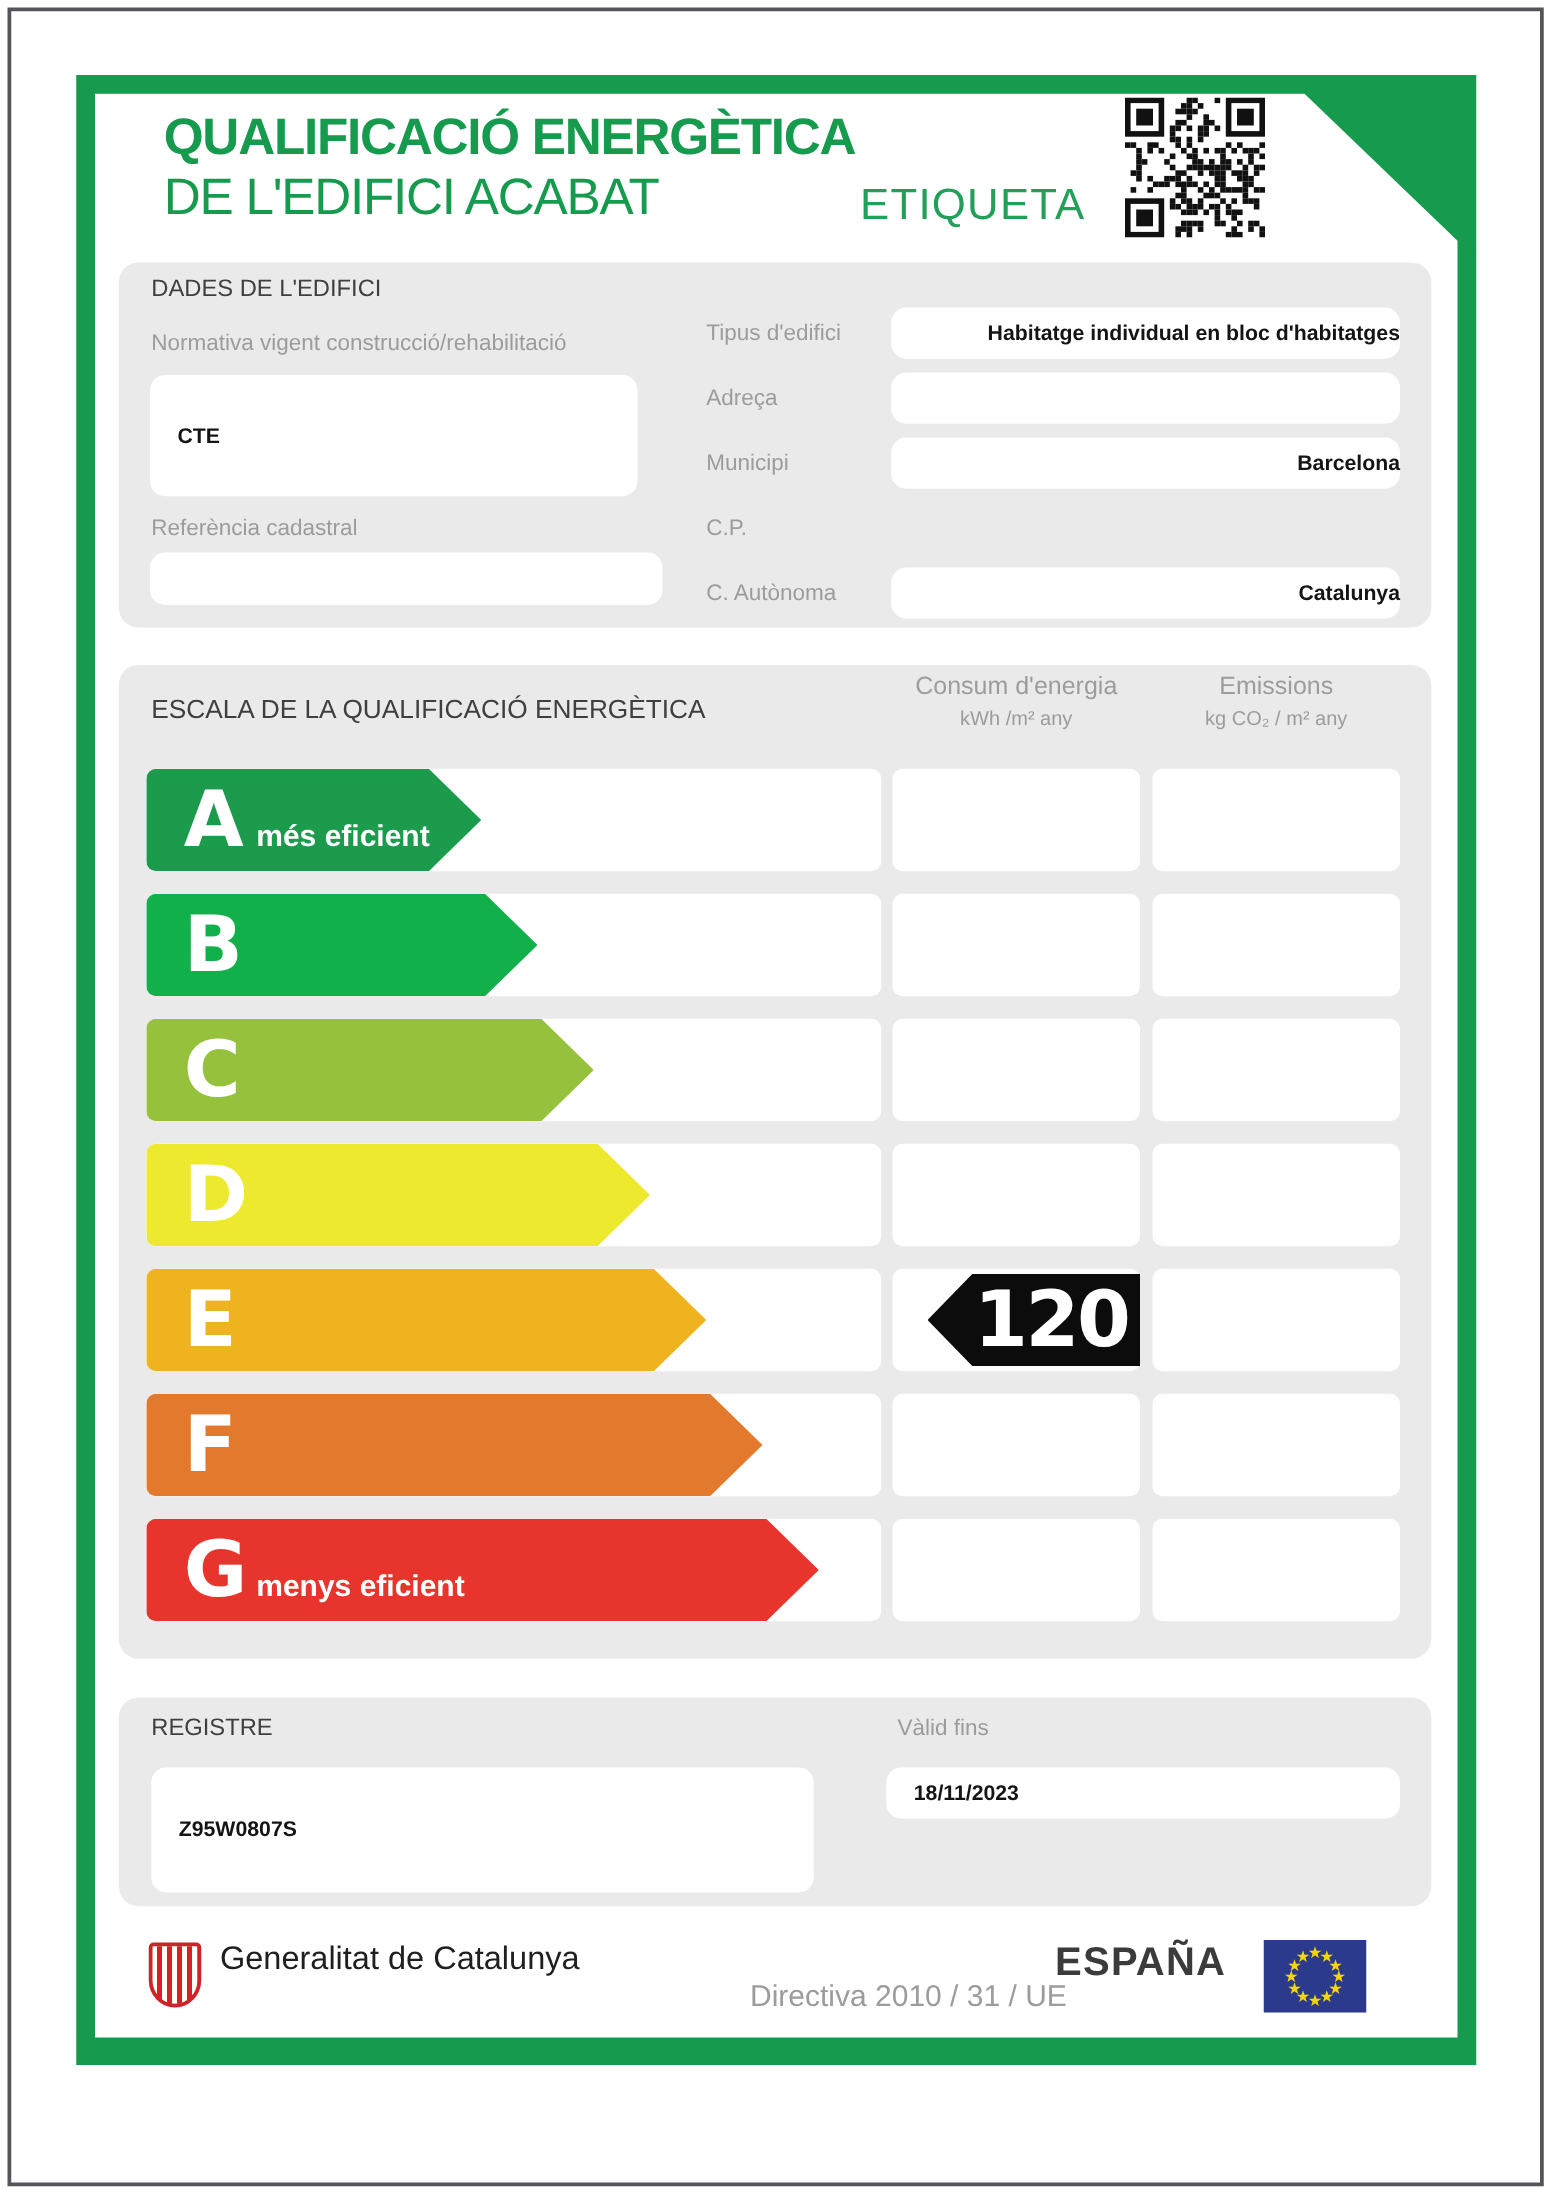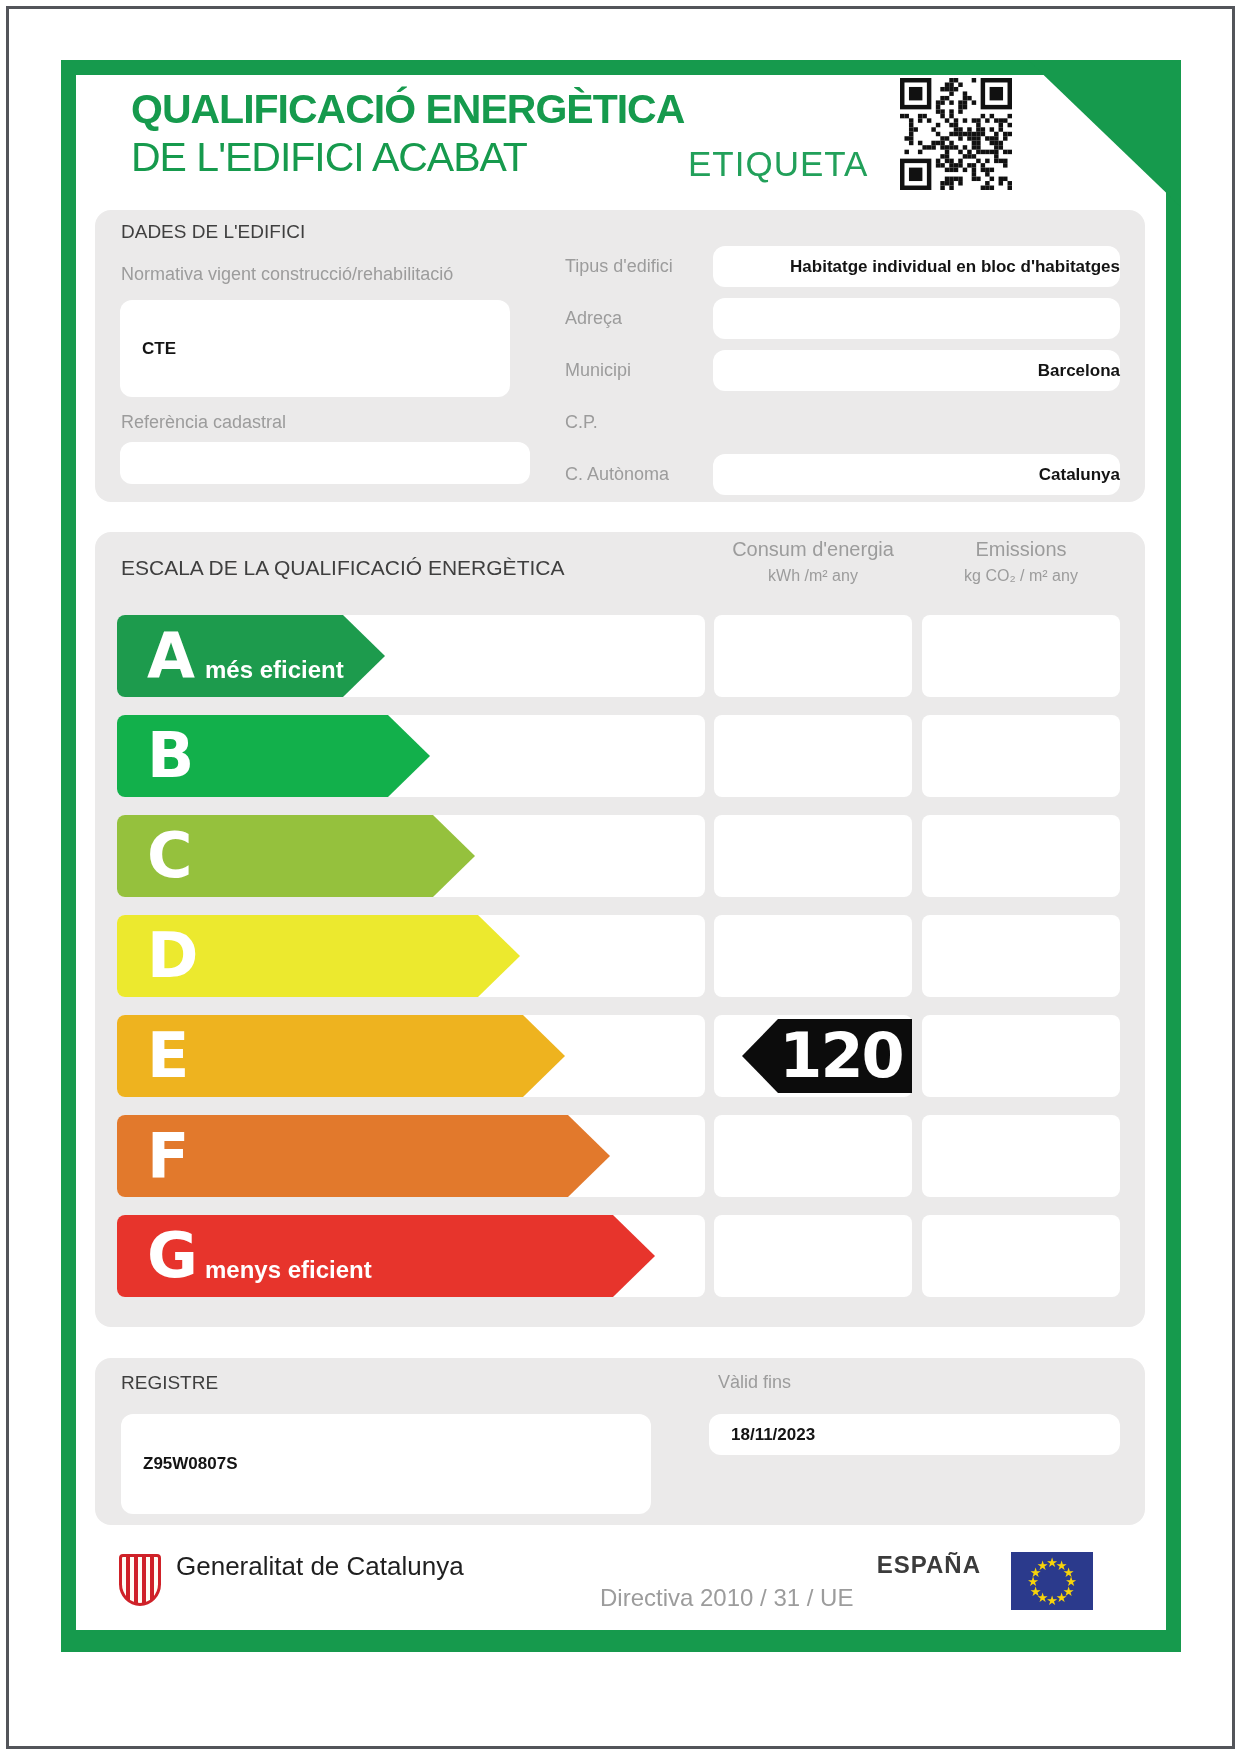--- a/index.html
+++ b/index.html
@@ -81,21 +81,21 @@
   .lbl-valid{left:718px;top:1372px;}
   .box-valid{left:709px;top:1414px;width:411px;height:41px;}
   
   .shield{
     position:absolute;left:119px;top:1554px;width:42px;height:52px;box-sizing:border-box;
     border:3px solid #cf2229;border-radius:4px 4px 50% 50% / 4px 4px 42% 42%;
     background:repeating-linear-gradient(90deg,#fffdf5 0 4px,#cf2229 4px 8px);
   }
   .org1{position:absolute;left:176px;top:1551px;font-size:26px;color:#1f1f1f;white-space:nowrap;}
   .org2{position:absolute;left:176px;top:1580px;font-size:26px;font-weight:bold;color:#111;white-space:nowrap;}
-  .espana{position:absolute;left:690px;top:1551px;width:291px;text-align:right;font-size:24px;font-weight:bold;color:#3b3b3b;letter-spacing:1px;}
+  .espana{position:absolute;left:690px;top:1551px;width:291px;text-align:right;font-size:32px;font-weight:bold;color:#3b3b3b;letter-spacing:1px;}
   .directiva{position:absolute;left:600px;top:1584px;width:381px;text-align:left;font-size:24px;color:#9c9c9c;white-space:nowrap;}
   .euflag{position:absolute;left:1011px;top:1552px;width:82px;height:58px;background:#2b3a8c;}
   .euflag .star{position:absolute;color:#f8d40a;font-size:13px;line-height:13px;transform:translate(-50%,-50%);}
 </style>
 </head>
 <body>
 
 <div class="page">
   <div class="page-edge"></div>
   <div class="frame"></div>

